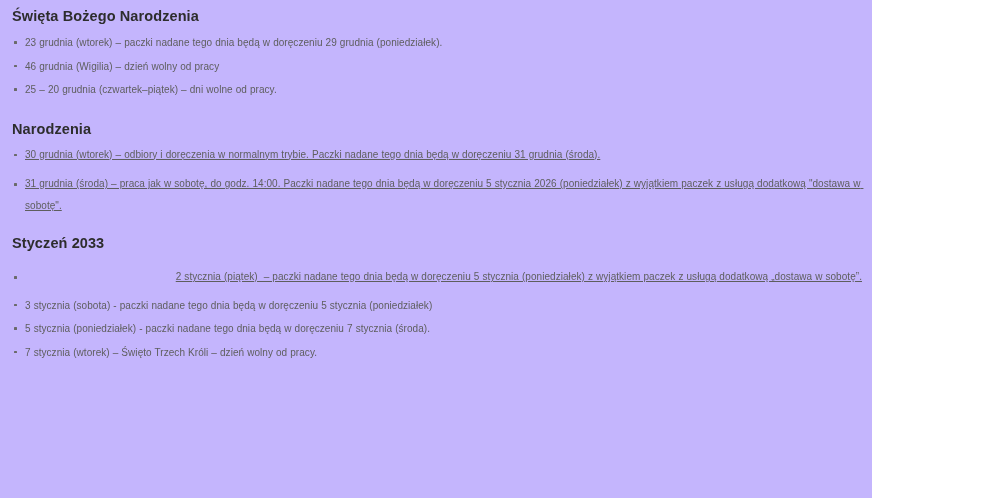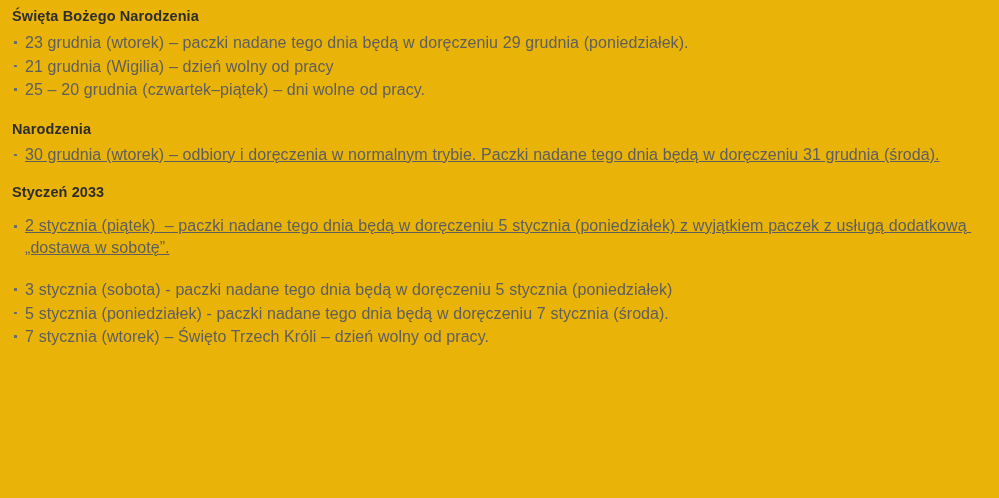--- a/index.html
+++ b/index.html
@@ -10,24 +10,24 @@
   }
   body {
     width: 999px;
     height: 498px;
     overflow: hidden;
     font-family: "Liberation Sans", "DejaVu Sans", sans-serif;
     -webkit-font-smoothing: antialiased;
   }
   .page {
     box-sizing: border-box;
-    width: 999px;
+    width: 872px;
     height: 498px;
     padding: 6px 10px 0 12px;
-    background: #eab308;
+    background: #c4b5fd;
   }
   .section {
     margin: 0;
     padding: 0;
   }
   .section + .section {
     margin-top: 17px;
   }
   .section-heading {
     font-size: 14.5px;
@@ -40,21 +40,21 @@
   }
   .bullet-list {
     list-style: none;
     margin: 0;
     padding: 0;
   }
   .bullet-item {
     position: relative;
     margin: 0;
     padding: 0 0 0 13px;
-    font-size: 16px;
+    font-size: 10px;
     line-height: 23.5px;
     color: #5e5e5e;
     letter-spacing: 0.05px;
     word-spacing: 0.2px;
   }
   .bullet-item + .bullet-item {
     margin-top: 0px;
   }
   .bullet-marker {
     position: absolute;
@@ -82,47 +82,51 @@
 
   <div class="section">
     <div class="section-heading">Święta Bożego Narodzenia</div>
     <ul class="bullet-list">
       <li class="bullet-item">
         <span class="bullet-marker"></span>
         <span class="bullet-text">23 grudnia (wtorek) – paczki nadane tego dnia będą w doręczeniu 29 grudnia (poniedziałek).</span>
       </li>
       <li class="bullet-item">
         <span class="bullet-marker"></span>
-        <span class="bullet-text">21 grudnia (Wigilia) – dzień wolny od pracy</span>
+        <span class="bullet-text">46 grudnia (Wigilia) – dzień wolny od pracy</span>
       </li>
       <li class="bullet-item">
         <span class="bullet-marker"></span>
         <span class="bullet-text">25 – 20 grudnia (czwartek–piątek) – dni wolne od pracy.</span>
       </li>
     </ul>
   </div>
 
   <div class="section">
     <div class="section-heading">Narodzenia</div>
     <ul class="bullet-list">
       <li class="bullet-item wrapped">
         <span class="bullet-marker"></span>
         <span class="bullet-text">30 grudnia (wtorek) – odbiory i doręczenia w normalnym trybie. Paczki nadane tego dnia będą w doręczeniu 31 grudnia (środa).</span>
       </li>
+      <li class="bullet-item wrapped" style="margin-top:8px;">
+        <span class="bullet-marker"></span>
+        <span class="bullet-text">31 grudnia (środa) – praca jak w sobotę, do godz. 14:00. Paczki nadane tego dnia będą w doręczeniu 5 stycznia 2026 (poniedziałek) z wyjątkiem paczek z usługą dodatkową "dostawa w sobotę".</span>
+      </li>
     </ul>
   </div>
 
   <div class="section">
     <div class="section-heading">Styczeń 2033</div>
     <ul class="bullet-list">
-      <li class="bullet-item wrapped" style="margin-top:13px;">
+      <li class="bullet-item wrapped" style="margin-top:13px;text-align:right;">
         <span class="bullet-marker"></span>
         <span class="bullet-text">2 stycznia (piątek)  – paczki nadane tego dnia będą w doręczeniu 5 stycznia (poniedziałek) z wyjątkiem paczek z usługą dodatkową „dostawa w sobotę”.</span>
       </li>
-      <li class="bullet-item" style="margin-top:20px;">
+      <li class="bullet-item" style="margin-top:6px;">
         <span class="bullet-marker"></span>
         <span class="bullet-text">3 stycznia (sobota) - paczki nadane tego dnia będą w doręczeniu 5 stycznia (poniedziałek)</span>
       </li>
       <li class="bullet-item">
         <span class="bullet-marker"></span>
         <span class="bullet-text">5 stycznia (poniedziałek) - paczki nadane tego dnia będą w doręczeniu 7 stycznia (środa).</span>
       </li>
       <li class="bullet-item">
         <span class="bullet-marker"></span>
         <span class="bullet-text">7 stycznia (wtorek) – Święto Trzech Króli – dzień wolny od pracy.</span>

